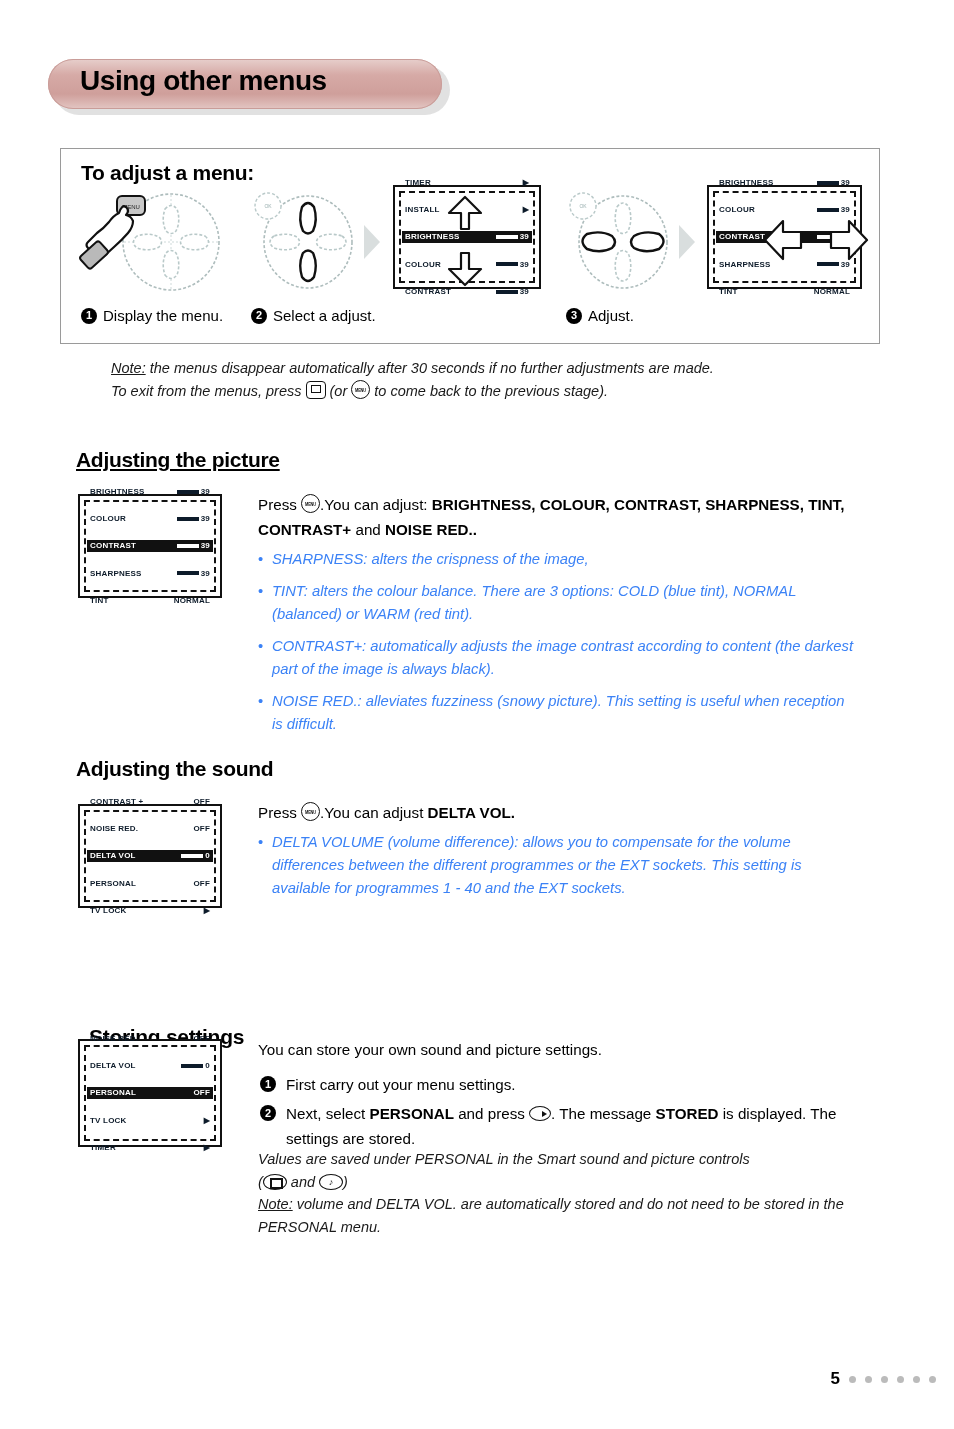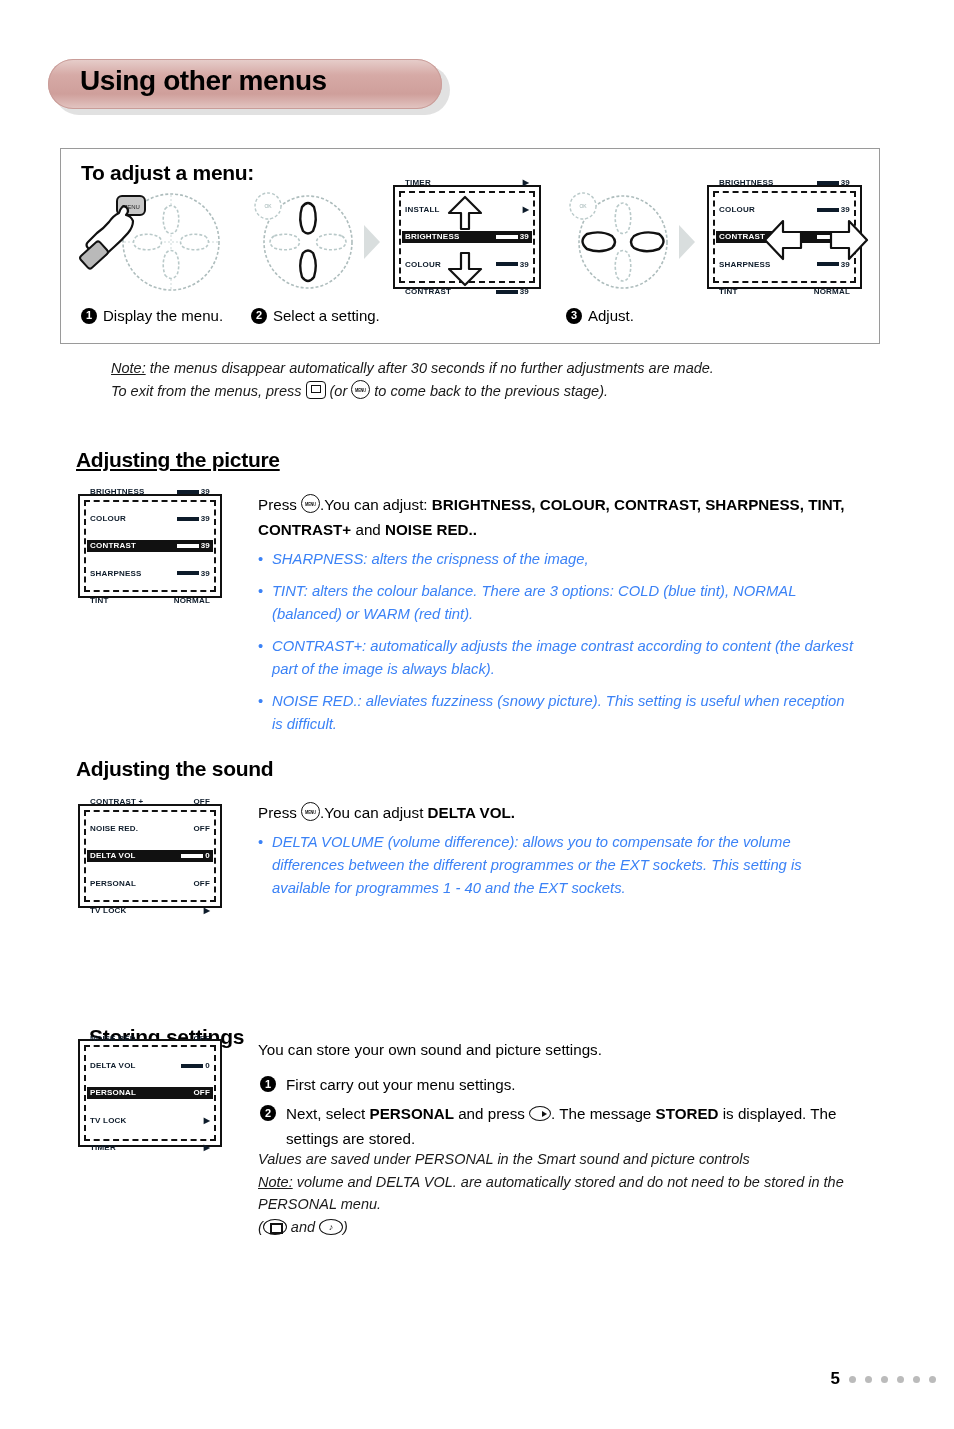--- a/index.html
+++ b/index.html
@@ -446,21 +446,21 @@
       <path d="M70 15 L88 15 L88 4 L106 23 L88 42 L88 31 L70 31 Z" fill="#fff" stroke="#111" stroke-width="2.2" stroke-linejoin="round"></path>
     </svg>
   </div>
 
   <div class="steplabel" style="left:20px; top:158px;">
     <span class="numdot">1</span>
     <span>Display the menu.</span>
   </div>
   <div class="steplabel" style="left:190px; top:158px;">
     <span class="numdot">2</span>
-    <span>Select a setting.</span>
+    <span>Select a adjust.</span>
   </div>
   <div class="steplabel" style="left:505px; top:158px;">
     <span class="numdot">3</span>
     <span>Adjust.</span>
   </div>
 </div>
 
 <div class="note-top">
   <div>
     <span class="u">Note:</span><span> the menus disappear automatically after 30 seconds if no further adjustments are made.</span>
@@ -585,24 +585,24 @@
     <li>
       <span class="numdot">2</span>
       <span>Next, select </span><b>PERSONAL</b><span> and press </span><span class="righticon"></span><span>. The message </span><b>STORED</b><span> is displayed. The settings are stored.</span>
     </li>
   </ul>
 </div>
 
 <div class="tail-note" style="left:258px; top:1148px; width:610px;">
   <div><span>Values are saved under PERSONAL in the Smart sound and picture controls</span></div>
   <div>
+    <span>(</span><span class="smarticon"><i class="sq"></i></span><span> and </span><span class="smarticon"><i class="nt">♪</i></span><span>)</span>
+  </div>
+  <div>
     <span class="u">Note:</span><span> volume and DELTA VOL. are automatically stored and do not need to be stored in the PERSONAL menu.</span>
-  </div>
-  <div>
-    <span>(</span><span class="smarticon"><i class="sq"></i></span><span> and </span><span class="smarticon"><i class="nt">♪</i></span><span>)</span>
   </div>
 </div>
 
 <div class="footer">
   <span class="pagenum">5</span>
   <span class="dots">
     <i></i>
     <i></i>
     <i></i>
     <i></i>

